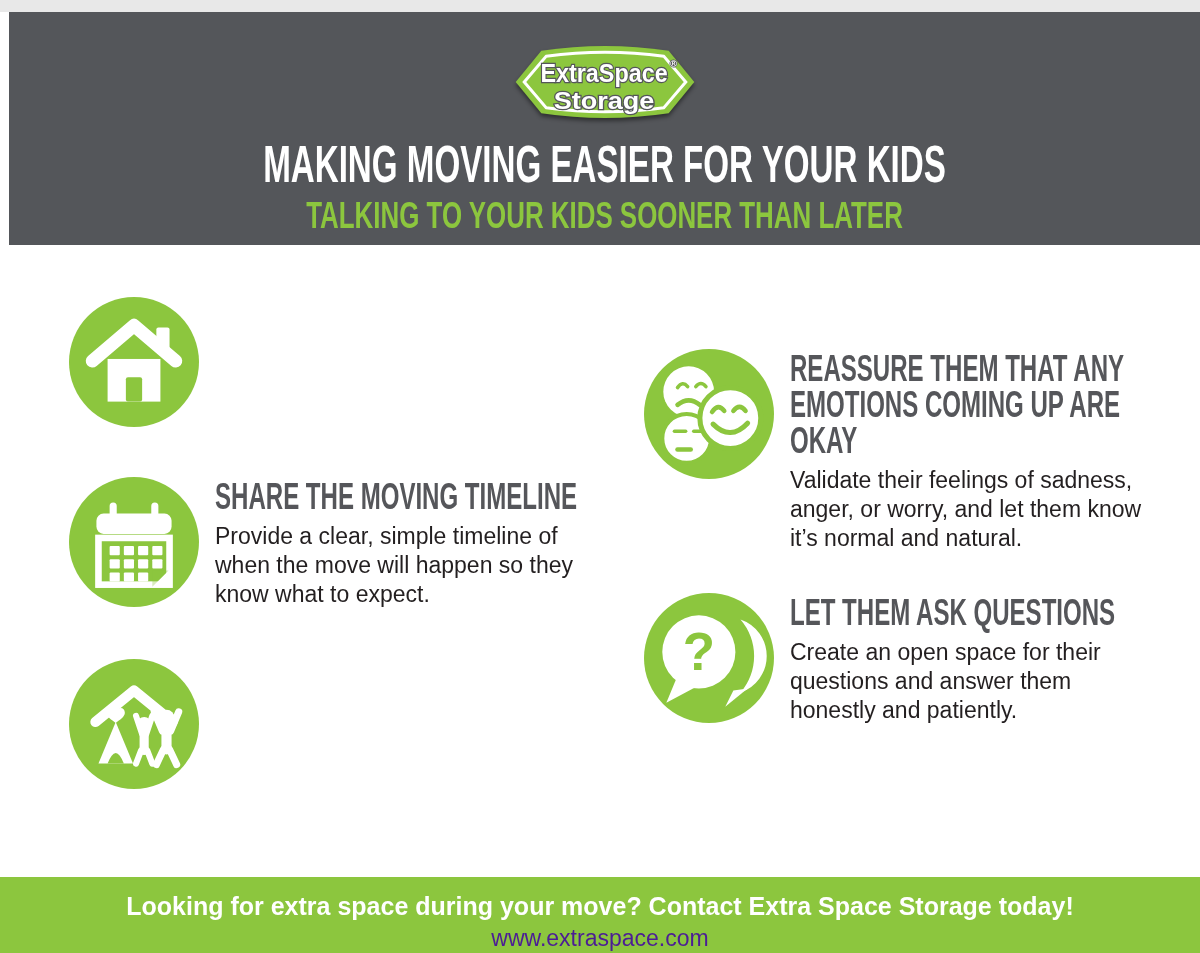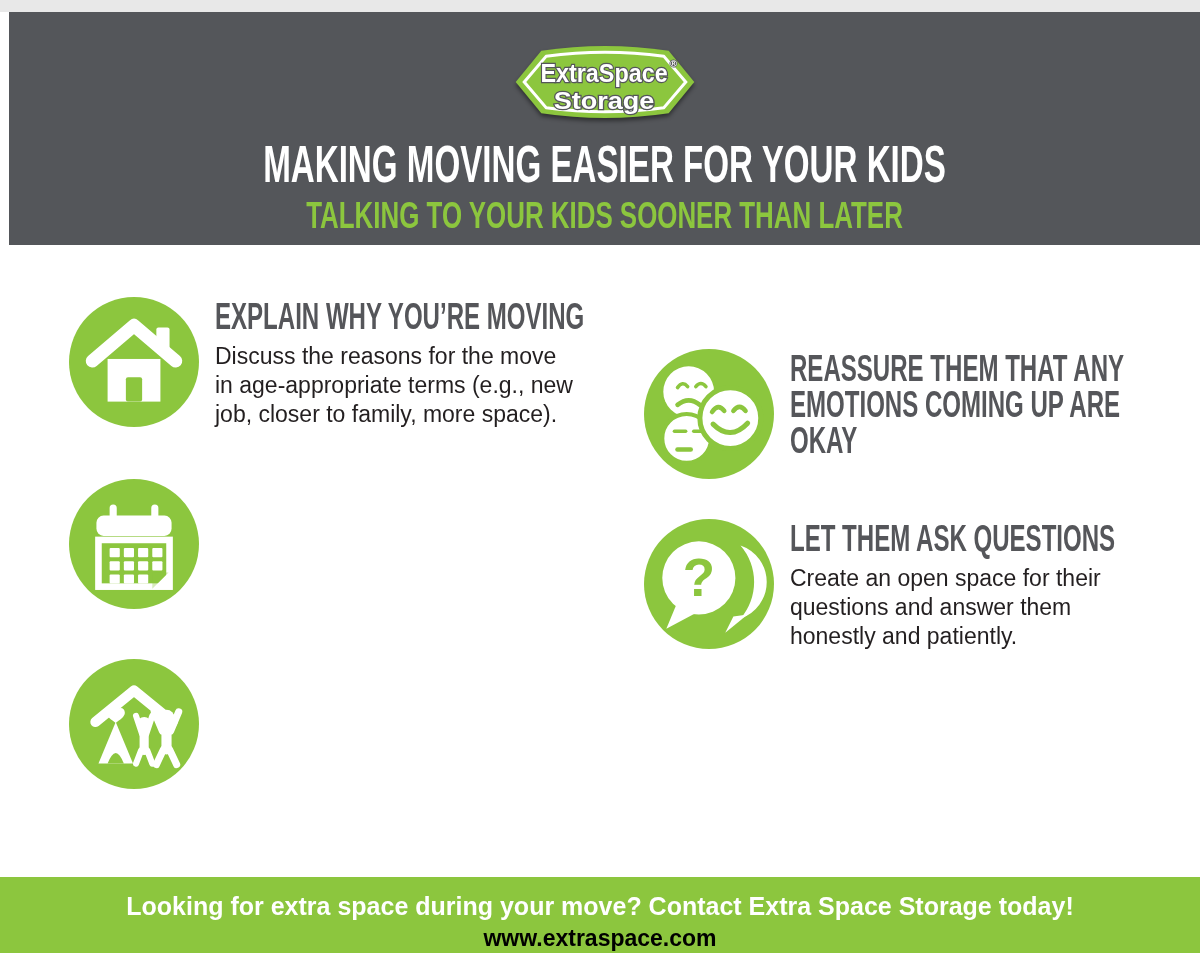--- a/index.html
+++ b/index.html
@@ -92,21 +92,21 @@
   .footer{
     position:absolute;
     left:0;bottom:0;right:0;
     height:88px;
     background:var(--green);
     display:flex;flex-direction:column;
     align-items:center;justify-content:center;
     gap:3px;
   }
   .footer-line1{color:#fff;font-weight:700;font-size:25px;line-height:30px;}
-  .footer-line2{color:#000000;font-weight:700;font-size:23px;line-height:28px;}
+  .footer-line2{color:#4c1d95;font-weight:400;font-size:23px;line-height:28px;}
   svg text{font-family:"Liberation Sans", sans-serif;}
 </style>
 </head>
 <body>
 
 <div class="canvas">
 
   <div class="header">
     <svg class="logo-svg" width="190" height="88" viewBox="0 0 200 92">
       <path d="M6 46 L33 13 Q100 3 167 13 L194 46 L167 79 Q100 89 33 79 Z" fill="#8cc63e"></path>
@@ -124,26 +124,20 @@
     <div class="col col-left">
 
       <article class="item">
         <div class="icon-circle">
           <svg width="130" height="130" viewBox="0 0 128 128">
             <rect x="86" y="30" width="13" height="22" rx="2" fill="#fff"></rect>
             <path d="M23 63 L64 28 L105 63" fill="none" stroke="#fff" stroke-width="13" stroke-linecap="round" stroke-linejoin="round"></path>
             <rect x="38" y="61" width="52" height="42" fill="#fff"></rect>
             <rect x="56" y="79" width="16" height="24" rx="2" fill="#8cc63e"></rect>
           </svg>
-        </div>
-        <div class="item-text">
-          <h3 class="item-title">EXPLAIN WHY YOU’RE MOVING</h3>
-          <p class="item-body">Discuss the reasons for the move
-in age-appropriate terms (e.g., new
-job, closer to family, more space).</p>
         </div>
       </article>
 
       <article class="item">
         <div class="icon-circle">
           <svg width="130" height="130" viewBox="0 0 128 128">
             <rect x="27" y="36" width="74" height="20" rx="7" fill="#fff"></rect>
             <rect x="40" y="25" width="7" height="19" rx="3.5" fill="#fff"></rect>
             <rect x="81" y="25" width="7" height="19" rx="3.5" fill="#fff"></rect>
             <rect x="29" y="60" width="70" height="46" fill="none" stroke="#fff" stroke-width="6.5"></rect>
@@ -157,20 +151,26 @@
               <rect x="68" y="81" width="10" height="9" rx="1"></rect>
                 <rect x="82" y="81" width="10" height="9" rx="1"></rect>
               <rect x="40" y="94" width="10" height="9" rx="1"></rect>
                 <rect x="54" y="94" width="10" height="9" rx="1"></rect>
               <rect x="68" y="94" width="10" height="9" rx="1"></rect>
             </g>
             <path d="M84 106 L99 91 L99 106 Z" fill="#fff"></path>
             <path d="M82 108 L98 92 L82 92 Z" fill="#8cc63e" opacity="0.35"></path>
           </svg>
         </div>
+        <div class="item-text">
+          <h3 class="item-title">SHARE THE MOVING TIMELINE</h3>
+          <p class="item-body">Provide a clear, simple timeline of
+when the move will happen so they
+know what to expect.</p>
+        </div>
       </article>
 
       <article class="item">
         <div class="icon-circle">
           <svg width="130" height="130" viewBox="0 0 128 128">
             <path d="M26 62 L64 31 L102 62" fill="none" stroke="#fff" stroke-width="10" stroke-linecap="round" stroke-linejoin="round"></path>
 
             <path d="M29 103 L46 62 L63 103 Z" fill="#fff"></path>
             <path d="M38 103 Q46 82 54 103 Z" fill="#8cc63e"></path>
             <path d="M46 52 c-2 -5 -9 -5 -9 1 c0 4 5 7 9 10 c4 -3 9 -6 9 -10 c0 -6 -7 -6 -9 -1 Z" fill="#fff"></path>
@@ -219,20 +219,23 @@
               <path d="M67 62 q6 -9 12 -1" stroke-width="4.5"></path>
               <path d="M88 61 q6 -8 12 0" stroke-width="4.5"></path>
               <path d="M68 74 q17 17 34 -1" stroke-width="5"></path>
             </g>
           </svg>
         </div>
         <div class="item-text">
           <h3 class="item-title">REASSURE THEM THAT ANY
 EMOTIONS COMING UP ARE
 OKAY</h3>
+          <p class="item-body">Validate their feelings of sadness,
+anger, or worry, and let them know
+it’s normal and natural.</p>
         </div>
       </article>
 
       <article class="item">
         <div class="icon-circle">
           <svg width="130" height="130" viewBox="0 0 128 128">
             <circle cx="54" cy="58" r="36" fill="#fff"></circle>
             <path d="M32 84 L22 108 L52 92 Z" fill="#fff"></path>
             <text x="54" y="76" text-anchor="middle" font-size="52" font-weight="bold" fill="#8cc63e">?</text>
             <path d="M95 26 A38 38 0 0 1 95 98 A55 55 0 0 0 95 26 Z" fill="#fff"></path>

